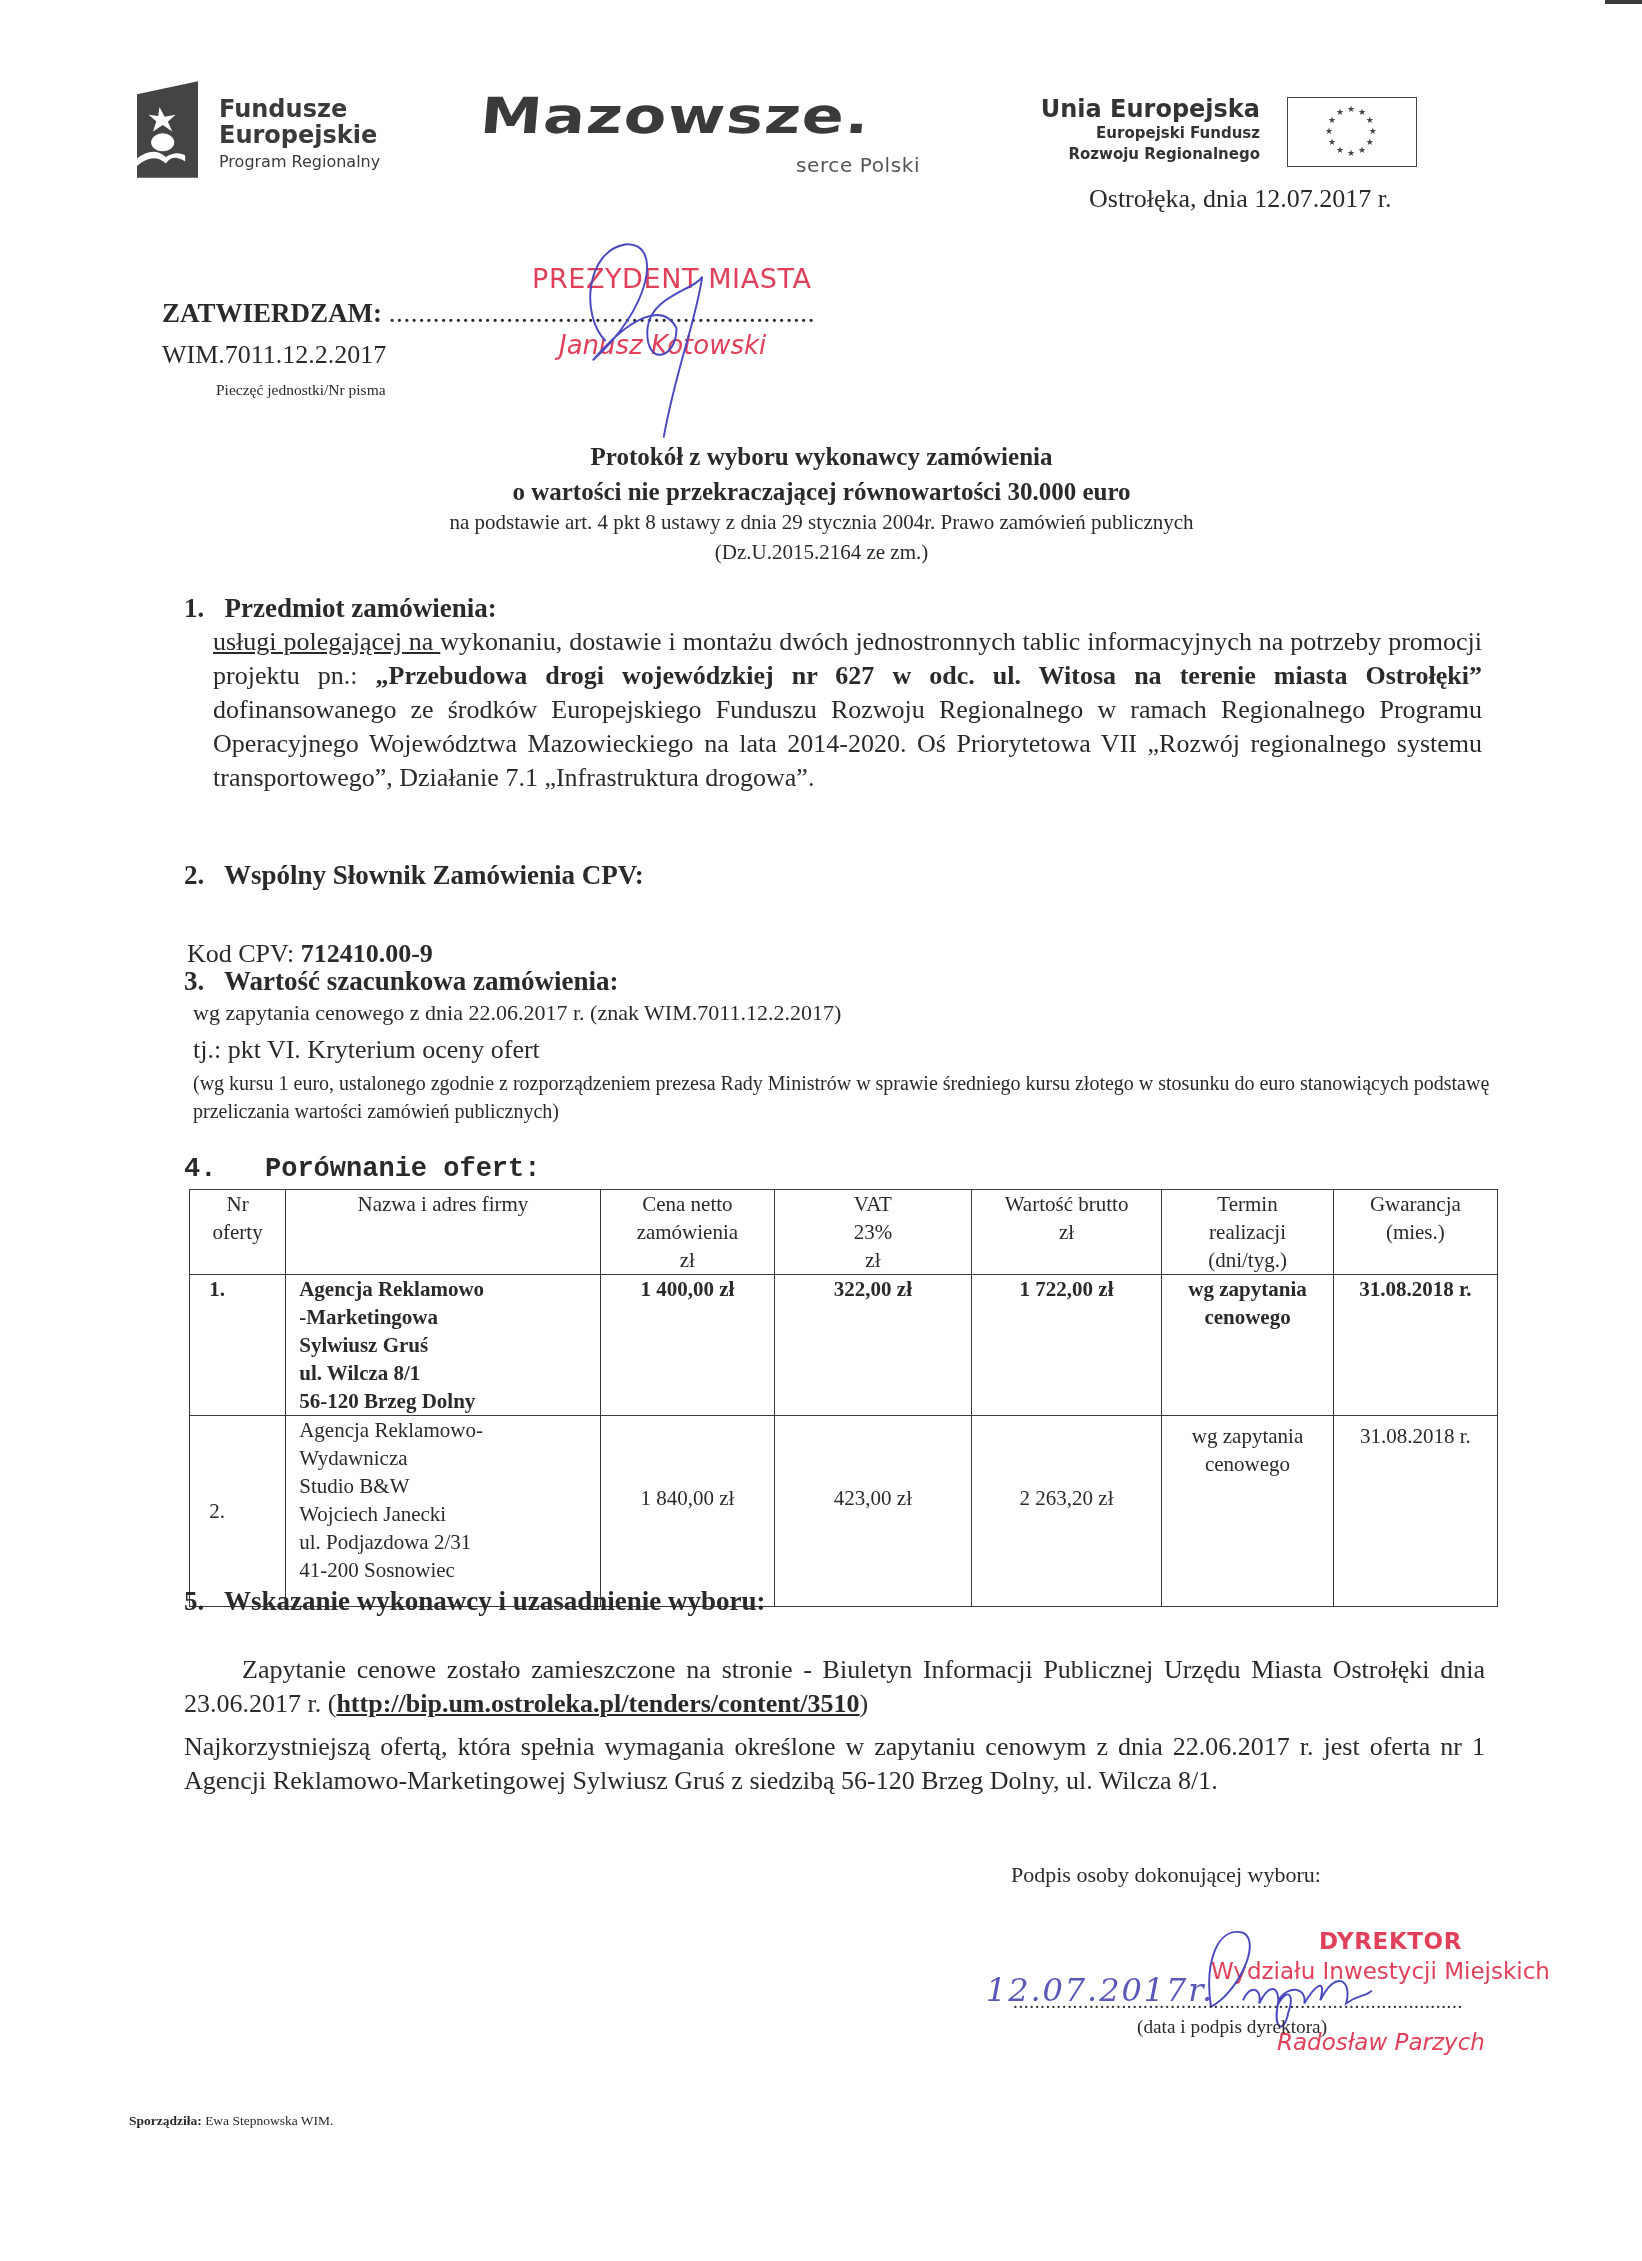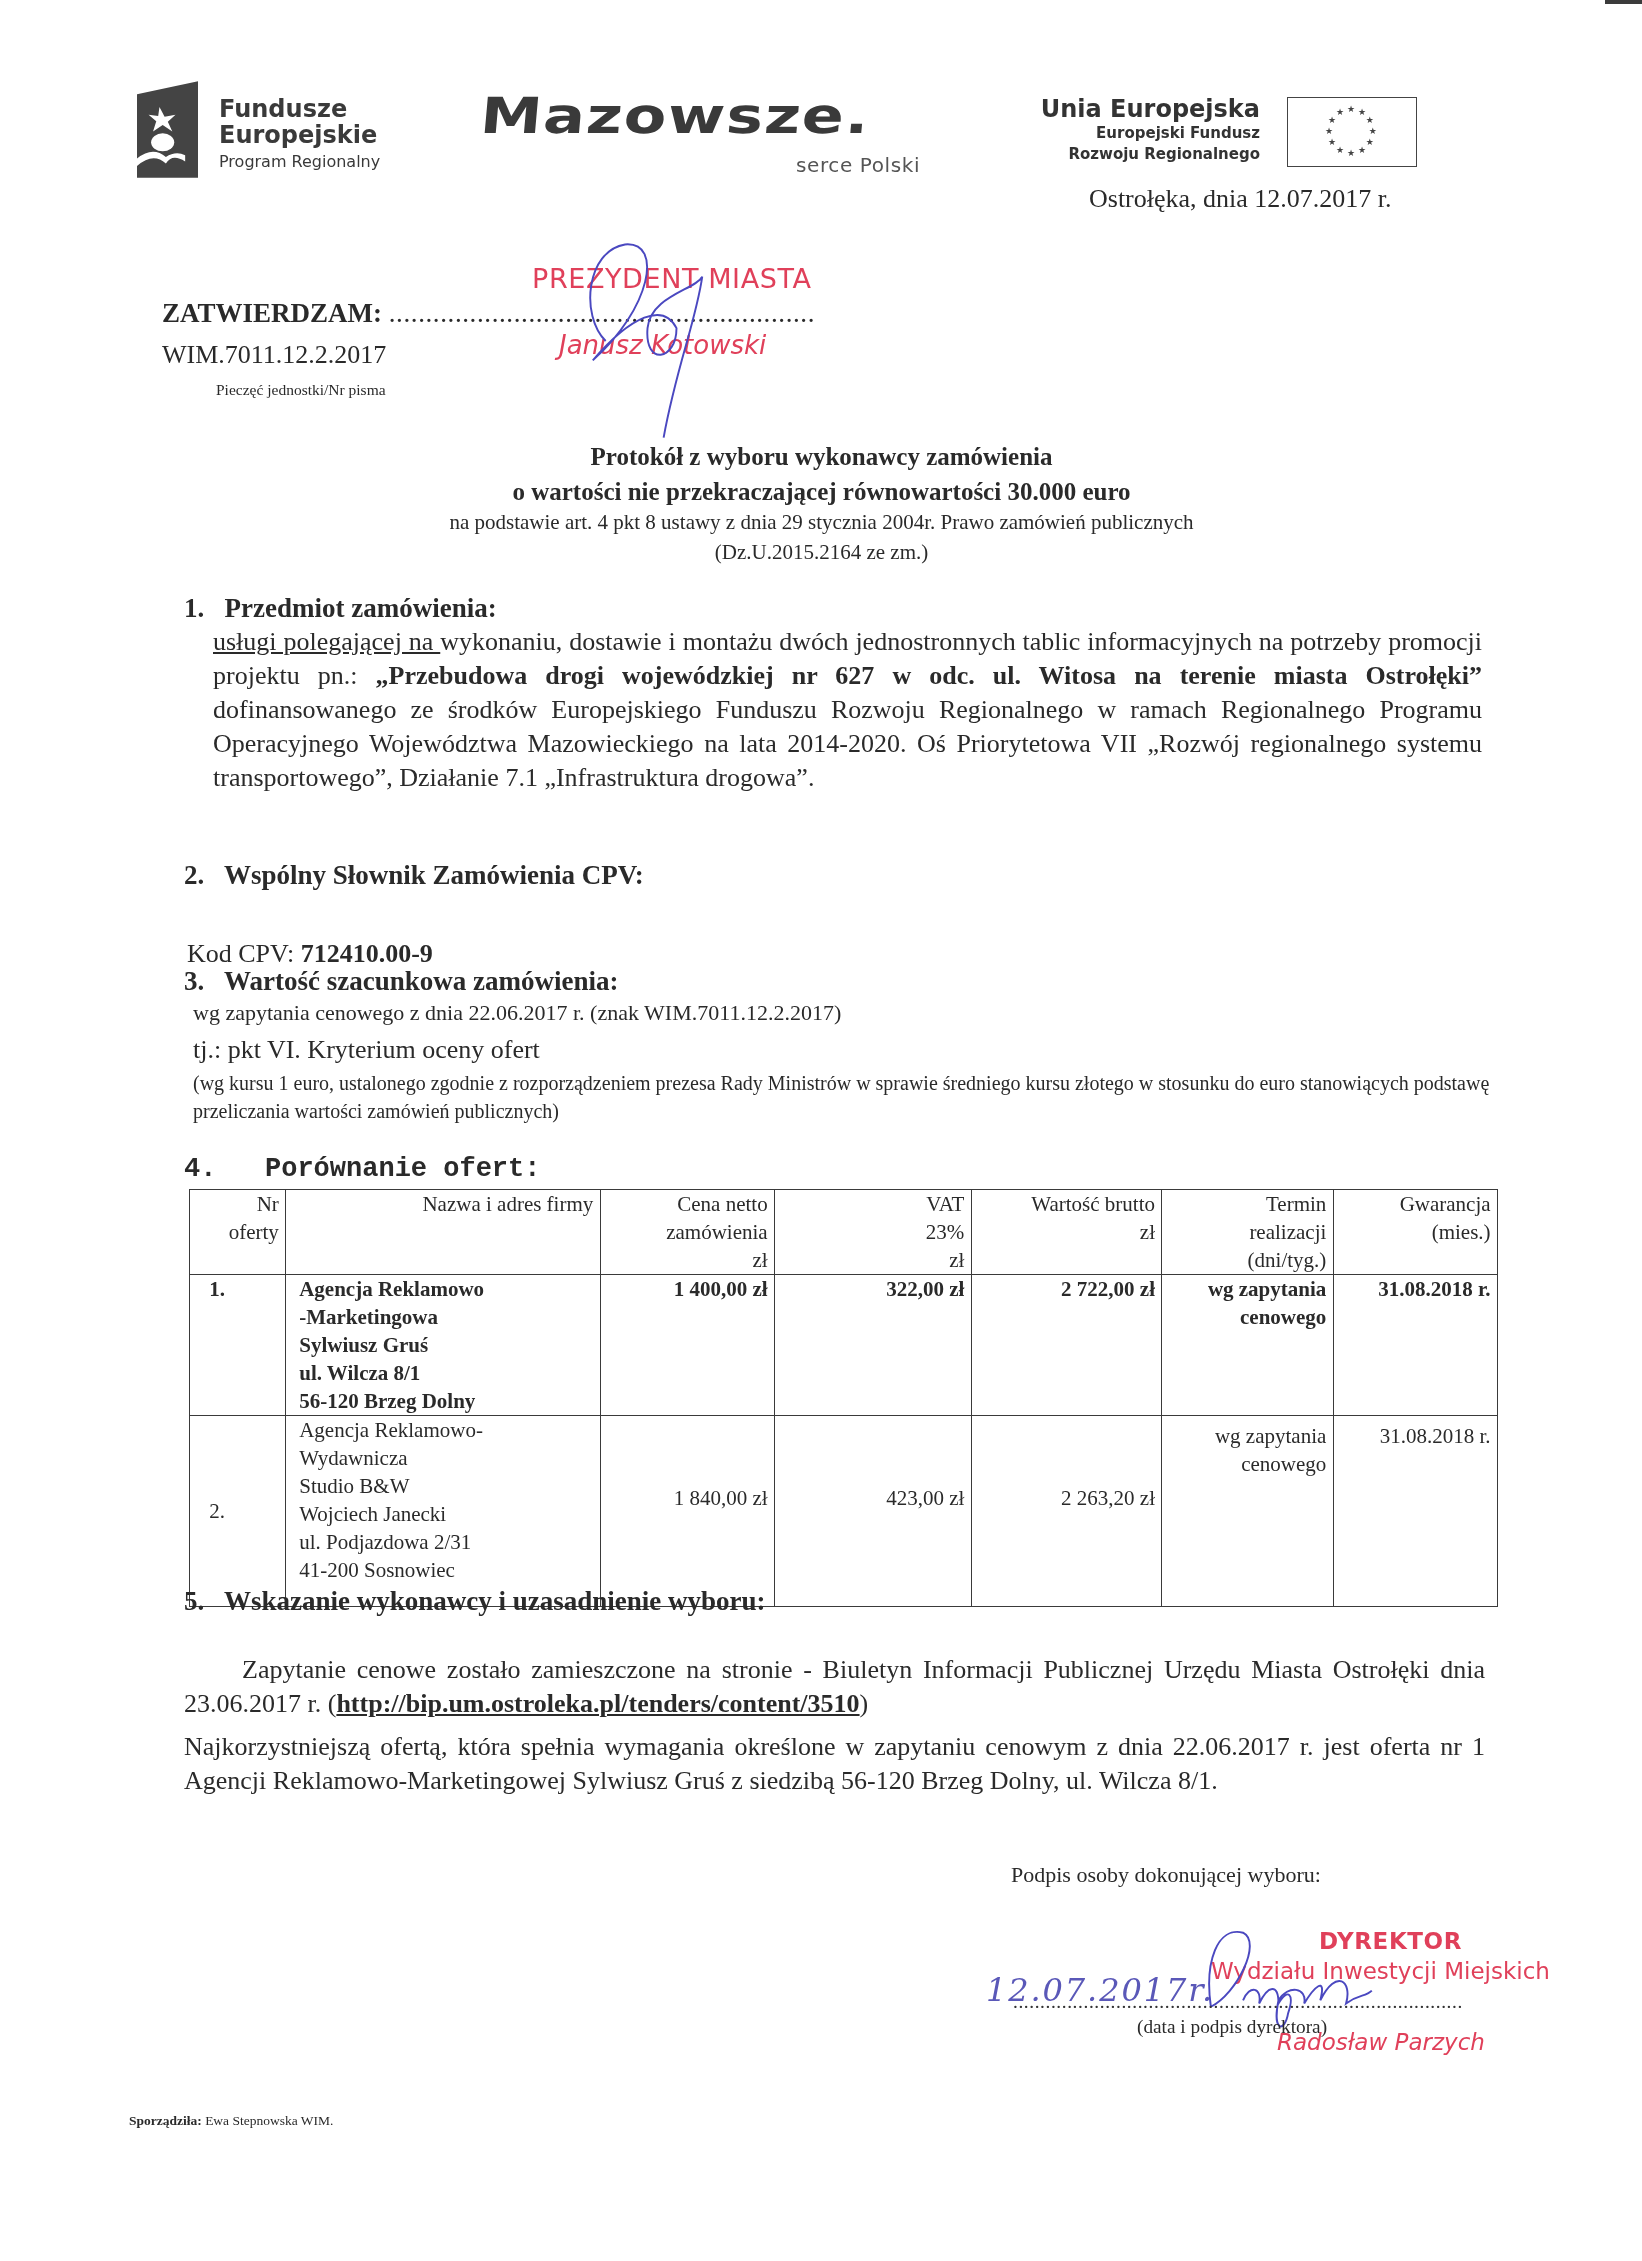--- a/index.html
+++ b/index.html
@@ -49,21 +49,21 @@
   .s2-body { left: 187px; top: 892px; font-size: 26px; margin-top: 47px; }
 
   .s3-head { left: 184px; top: 966px; }
   .s3-l1 { left: 193px; top: 1000px; font-size: 22px; }
   .s3-l2 { left: 193px; top: 1035px; font-size: 26px; }
   .s3-note { left: 193px; top: 1069px; font-size: 20px; line-height: 28px; width: 1301px; }
 
   .s4-head { left: 184px; top: 1154px; }
 
   table.offers { position: absolute; left: 189px; top: 1189px; width: 1309px; border-collapse: collapse; font-size: 21px; line-height: 28px; }
-  table.offers td, table.offers th { border: 1.9px solid #3a3a3a; vertical-align: top; padding: 0 6.4px; font-weight: normal; text-align: right; }
+  table.offers td, table.offers th { border: 1.9px solid #3a3a3a; vertical-align: top; padding: 0 6.4px; font-weight: normal; text-align: center; }
   table.offers th { height: 80px; }
   table.offers tr.r1 td { height: 138px; }
   table.offers tr.r2 td { height: 164px; }
   table.offers td.name { text-align: left; padding-left: 13px; }
   table.offers tr.r1 td { font-weight: bold; }
   table.offers tr.r2 td.mid { vertical-align: middle; }
   .col-nr { width: 81px; }
   .col-name { width: 296px; }
   .col-netto { width: 158px; }
   .col-vat { width: 180px; }
@@ -189,21 +189,21 @@
       <td class="nr-left">1.</td>
       <td class="name">
         <span>Agencja Reklamowo</span><br>
         <span>-Marketingowa</span><br>
         <span>Sylwiusz Gruś</span><br>
         <span>ul. Wilcza 8/1</span><br>
         <span>56-120 Brzeg Dolny</span>
       </td>
       <td>1 400,00 zł</td>
       <td>322,00 zł</td>
-      <td>2 722,00 zł</td>
+      <td>1 722,00 zł</td>
       <td><span>wg zapytania</span><br><span>cenowego</span></td>
       <td>31.08.2018 r.</td>
     </tr>
     <tr class="r2">
       <td class="nr-left mid">2.</td>
       <td class="name">
         <span>Agencja Reklamowo-</span><br>
         <span>Wydawnicza</span><br>
         <span>Studio B&amp;W</span><br>
         <span>Wojciech Janecki</span><br>

